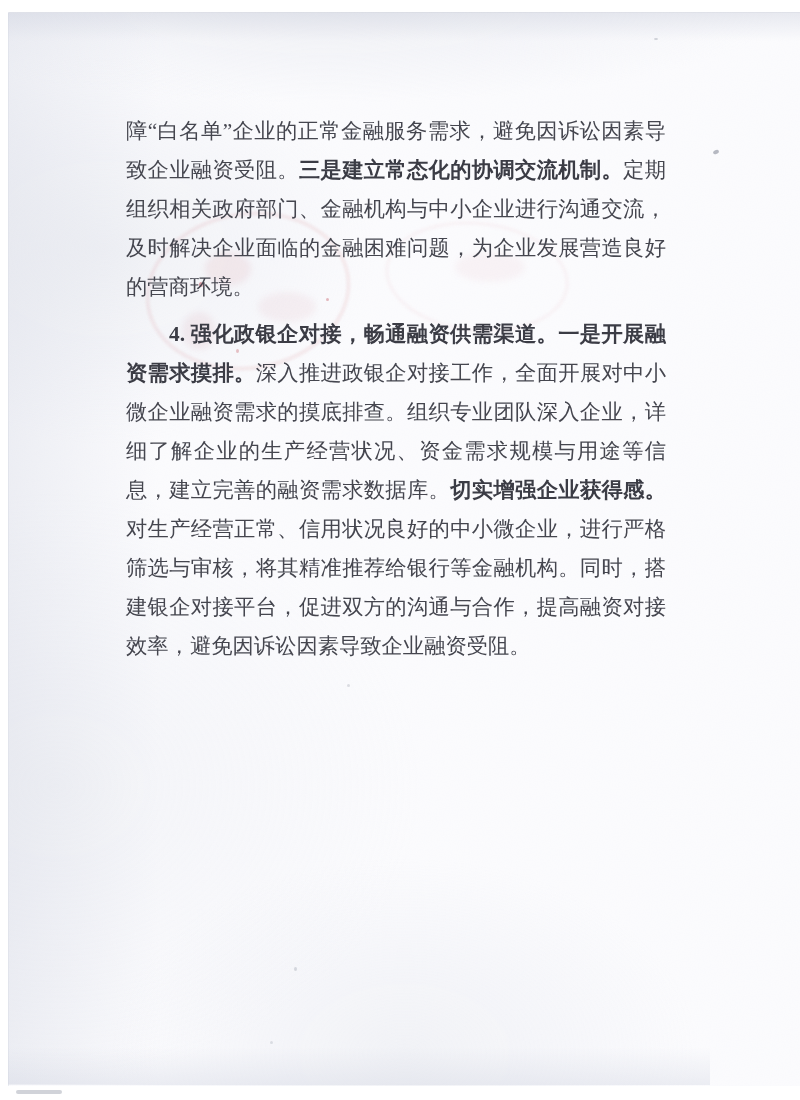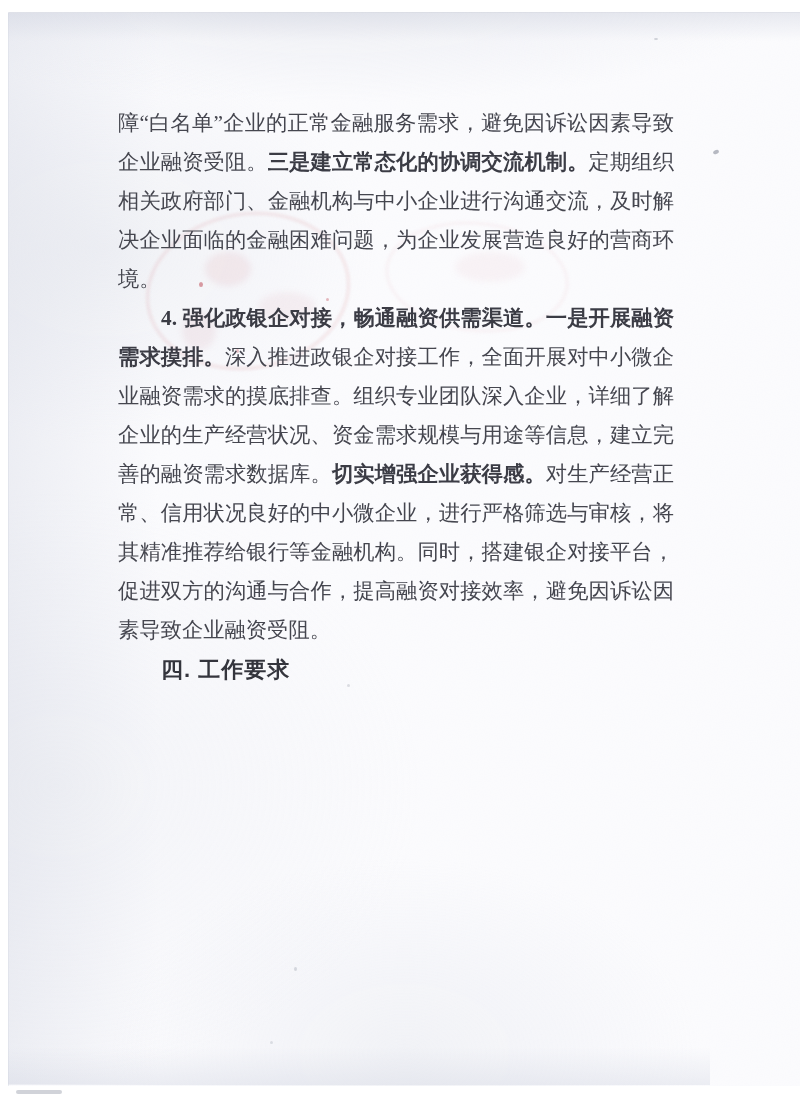--- a/index.html
+++ b/index.html
@@ -111,21 +111,21 @@
     position: absolute;
     left: 118px;
     top: 104px;
     width: 556px;
     font-family: "Liberation Serif", "DejaVu Serif", serif;
     font-size: 21.3px;
     line-height: 39px;
     color: #45464f;
     text-align: justify;
   }
-  .text-column p { margin: 0; padding: 0; }
+  .text-column p { margin: 8px; padding: 0; }
   p.indent { text-indent: 43px; }
   .seg { font-weight: 400; }
   .seg.bold { font-weight: 700; color: #3b3c45; }
   .seg.heading-text {
     font-family: "Liberation Sans", "DejaVu Sans", sans-serif;
     font-weight: 700;
     font-size: 22px;
     letter-spacing: 1px;
     color: #34353d;
   }
@@ -165,17 +165,16 @@
   <div class="speck sp4"></div>
   <div class="speck sp5"></div>
   <div class="smudge"></div>
 
   <div class="text-column">
 
     <p class="para"><span class="seg">障“白名单”企业的正常金融服务需求，避免因诉讼因素导致企业融资受阻。</span><span class="seg bold">三是建立常态化的协调交流机制。</span><span class="seg">定期组织相关政府部门、金融机构与中小企业进行沟通交流，及时解决企业面临的金融困难问题，为企业发展营造良好的营商环境。</span></p>
 
     <p class="para indent"><span class="seg bold">4. 强化政银企对接，畅通融资供需渠道。一是开展融资需求摸排。</span><span class="seg">深入推进政银企对接工作，全面开展对中小微企业融资需求的摸底排查。组织专业团队深入企业，详细了解企业的生产经营状况、资金需求规模与用途等信息，建立完善的融资需求数据库。</span><span class="seg bold">切实增强企业获得感。</span><span class="seg">对生产经营正常、信用状况良好的中小微企业，进行严格筛选与审核，将其精准推荐给银行等金融机构。同时，搭建银企对接平台，促进双方的沟通与合作，提高融资对接效率，避免因诉讼因素导致企业融资受阻。</span></p>
 
-    <p class="para indent"><span class="seg heading-text">四. 工作要求</span></p>
 
 
   </div>
 </div>
 
 </body></html>

